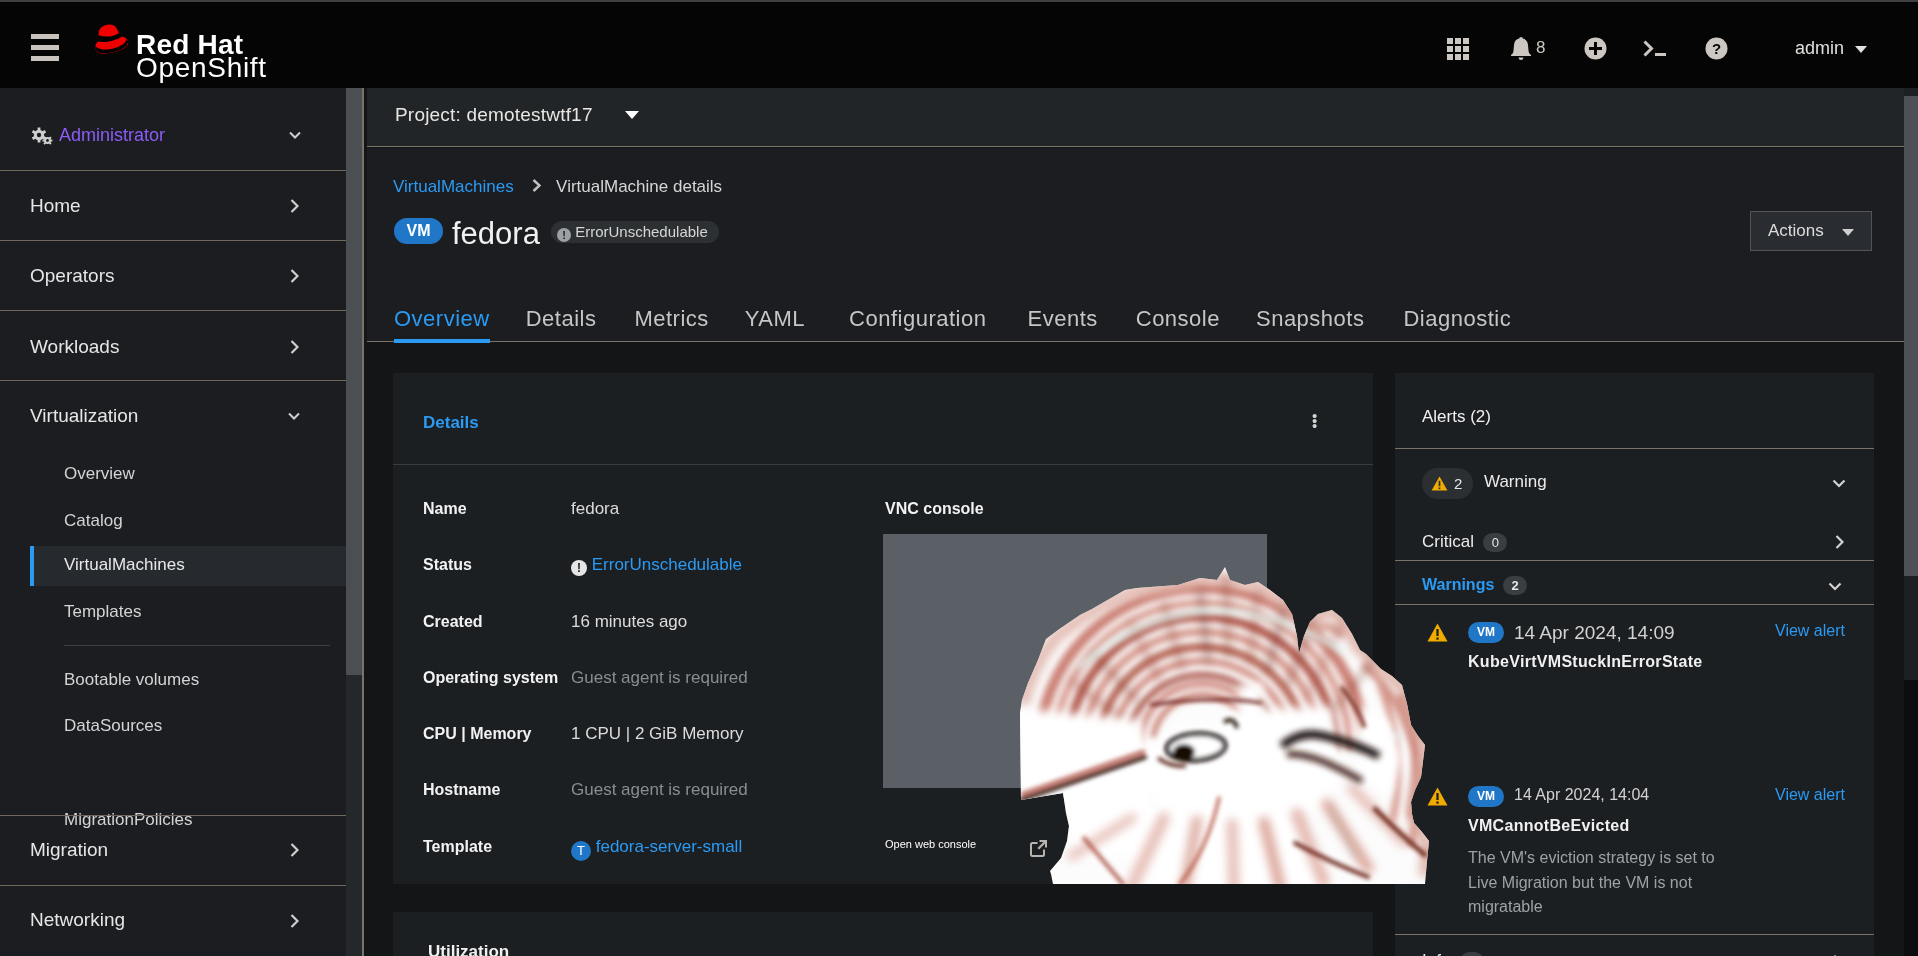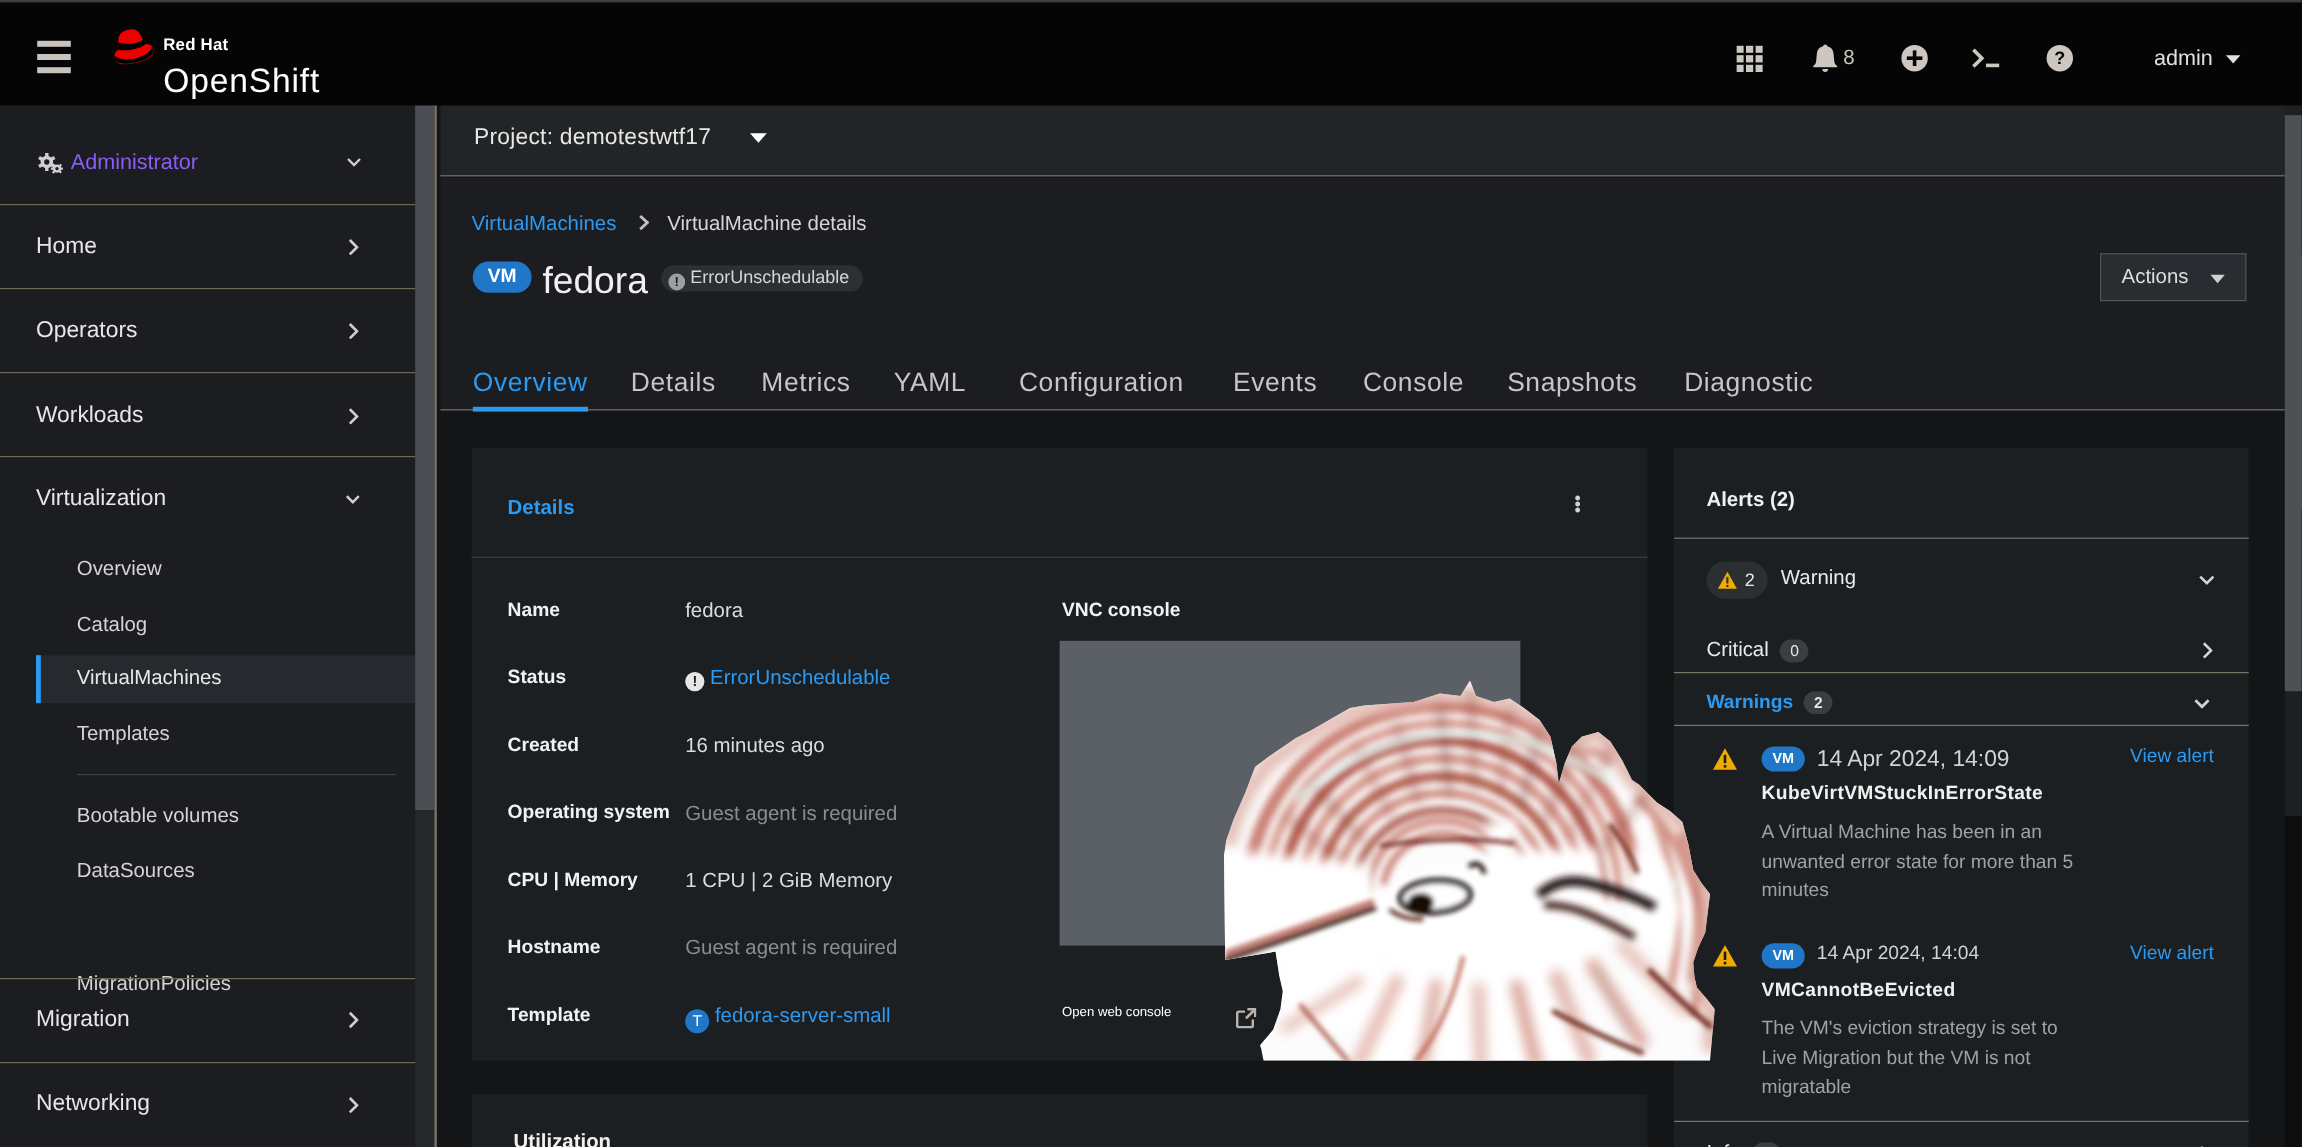--- a/index.html
+++ b/index.html
@@ -1,21 +1,21 @@
 <!DOCTYPE html>
 <html><head>
 <meta charset="utf-8">
 <style>
   * { margin:0; padding:0; box-sizing:border-box; }
   html,body { width:1918px; height:956px; overflow:hidden; background:#131517; font-family:"Liberation Sans", sans-serif; }
   .abs { position:absolute; }
   
   #masthead { left:0; top:0; width:1918px; height:88px; background:#050505; border-top:2px solid #3d3f41; }
   .hbar { position:absolute; left:31px; width:28px; height:5px; background:#c8c4bd; }
-  #logo-redhat { position:absolute; left:136px; top:27px; color:#fff; font-size:14px; font-weight:bold; letter-spacing:0.2px; }
+  #logo-redhat { position:absolute; left:136px; top:27px; color:#fff; font-size:28px; font-weight:bold; letter-spacing:0.2px; }
   #logo-os { position:absolute; left:136px; top:50px; color:#fff; font-size:28px; font-weight:400; letter-spacing:0.7px; }
   #admin { position:absolute; left:1795px; top:36px; color:#e2e0dd; font-size:18px; }
   
   #sidebar { left:0; top:88px; width:347px; height:868px; background:#1b1d21; color:#dfdfdf; }
   #sidescroll { left:346px; top:88px; width:16px; height:868px; background:#25282b; }
   #sidethumb { left:346px; top:88px; width:16px; height:587px; background:#4b4f54; }
   .navsub { position:absolute; left:64px; font-size:17px; color:#d4d4d4; }
   .sdiv { position:absolute; left:0; width:347px; height:1px; background:#6e685d; }
   
   #projectbar { left:367px; top:88px; width:1537px; height:59px; background:#222527; border-bottom:1px solid #7a7367; color:#e8e6e3; }
@@ -195,21 +195,21 @@
   <div class="abs" style="left:490px; top:161px; width:384px; height:254px; background:#5b6067;"></div>
   <div class="abs" style="left:492px; top:465px; color:#ffffff; font-size:11px;">Open web console</div>
   <svg class="abs" style="left:637px; top:467px" width="17" height="17" viewBox="0 0 17 17">
     <path d="M14 9.5 L14 14.5 Q14 16 12.5 16 L2.5 16 Q1 16 1 14.5 L1 4.5 Q1 3 2.5 3 L7.5 3" fill="none" stroke="#b9b5ae" stroke-width="2"></path>
     <path d="M9.5 1 L16 1 L16 7.5" fill="none" stroke="#b9b5ae" stroke-width="2"></path>
     <path d="M15.3 1.7 L8.3 8.7" fill="none" stroke="#b9b5ae" stroke-width="2.2"></path>
   </svg>
 </div>
 
 <div id="alerts-card" class="card">
-  <div class="abs" style="left:27px; top:34px; font-size:17px; font-weight:bold; color:#f0f0f0;">Alerts (2)</div>
+  <div class="abs" style="left:27px; top:34px; font-size:17px; font-weight:normal; color:#f0f0f0;">Alerts (2)</div>
   <div class="abs" style="left:0; top:75px; width:479px; height:1px; background:#7a7367;"></div>
   <div class="abs" style="left:27px; top:95px; width:51px; height:31px; background:#2c2f32; border-radius:16px;"></div>
   <svg class="abs" style="left:36px; top:103px" width="17" height="15" viewBox="0 0 21 19">
     <path d="M10.5 0.5 L20.5 18.5 L0.5 18.5 Z" fill="#f0ab00"></path>
     <rect x="9.4" y="6" width="2.2" height="7" fill="#2c2f32"></rect>
       <rect x="9.4" y="14.5" width="2.2" height="2.2" fill="#2c2f32"></rect>
   </svg>
   <div class="abs" style="left:59px; top:102px; color:#e6e6e6; font-size:15px;">2</div>
   <div class="abs" style="left:89px; top:99px; color:#eaeaea; font-size:17px;">Warning</div>
   <svg class="abs" style="left:437px; top:106px;" width="14" height="9" viewBox="0 0 14 9">
@@ -228,21 +228,20 @@
 
   <svg class="abs" style="left:32px; top:250px" width="21" height="19" viewBox="0 0 21 19">
     <path d="M10.5 0.5 L20.5 18.5 L0.5 18.5 Z" fill="#f0ab00" rx="2"></path>
     <rect x="9.4" y="6" width="2.2" height="7" fill="#1b1d21"></rect>
       <rect x="9.4" y="14.5" width="2.2" height="2.2" fill="#1b1d21"></rect>
   </svg>
   <div class="abs" style="left:73px; top:249px; background:#2077c8; color:#fff; font-weight:bold; font-size:12px; border-radius:11px; height:21px; line-height:21px; padding:0 9px;">VM</div>
   <div class="abs" style="left:119px; top:249px; color:#d2d2d2; font-size:19px;">14 Apr 2024, 14:09</div>
   <div class="abs" style="left:380px; top:249px; color:#2b9af3; font-size:16px;">View alert</div>
   <div class="abs" style="left:73px; top:280px; color:#f0f0f0; font-size:16px; font-weight:bold; letter-spacing:0.3px;">KubeVirtVMStuckInErrorState</div>
-  <div class="abs" style="left:73px; top:309px; width:288px; color:#9fa2a5; font-size:16px; line-height:24.5px;">A Virtual Machine has been in an unwanted error state for more than 5 minutes</div>
 
   <svg class="abs" style="left:32px; top:414px" width="21" height="19" viewBox="0 0 21 19">
     <path d="M10.5 0.5 L20.5 18.5 L0.5 18.5 Z" fill="#f0ab00" rx="2"></path>
     <rect x="9.4" y="6" width="2.2" height="7" fill="#1b1d21"></rect>
       <rect x="9.4" y="14.5" width="2.2" height="2.2" fill="#1b1d21"></rect>
   </svg>
   <div class="abs" style="left:73px; top:413px; background:#2077c8; color:#fff; font-weight:bold; font-size:12px; border-radius:11px; height:21px; line-height:21px; padding:0 9px;">VM</div>
   <div class="abs" style="left:119px; top:413px; color:#d2d2d2; font-size:16px;">14 Apr 2024, 14:04</div>
   <div class="abs" style="left:380px; top:413px; color:#2b9af3; font-size:16px;">View alert</div>
   <div class="abs" style="left:73px; top:444px; color:#f0f0f0; font-size:16px; font-weight:bold; letter-spacing:0.3px;">VMCannotBeEvicted</div>

